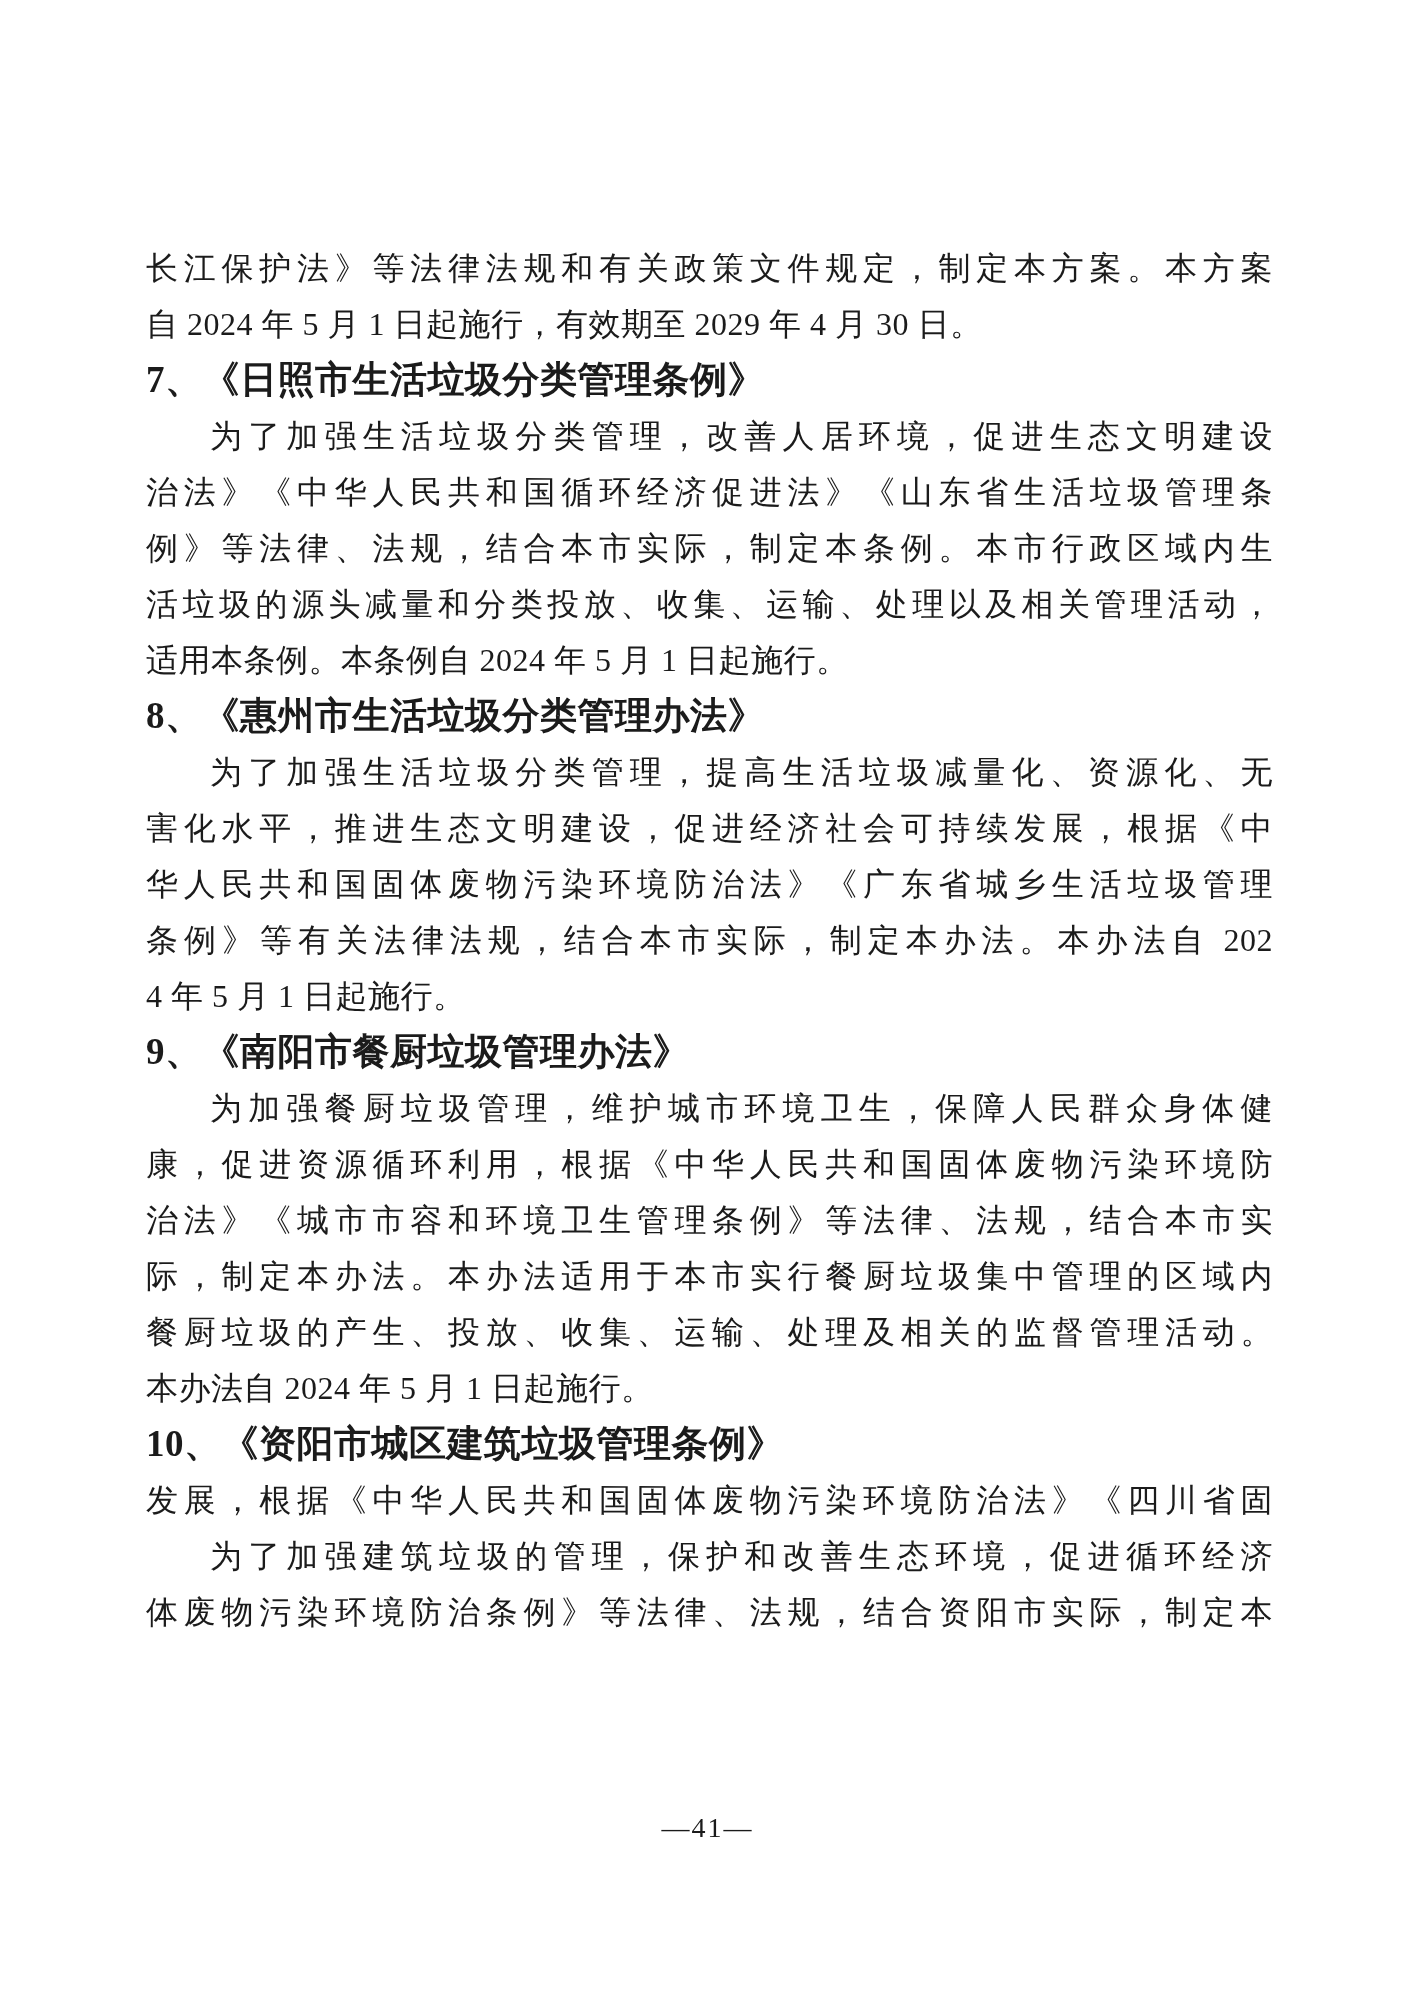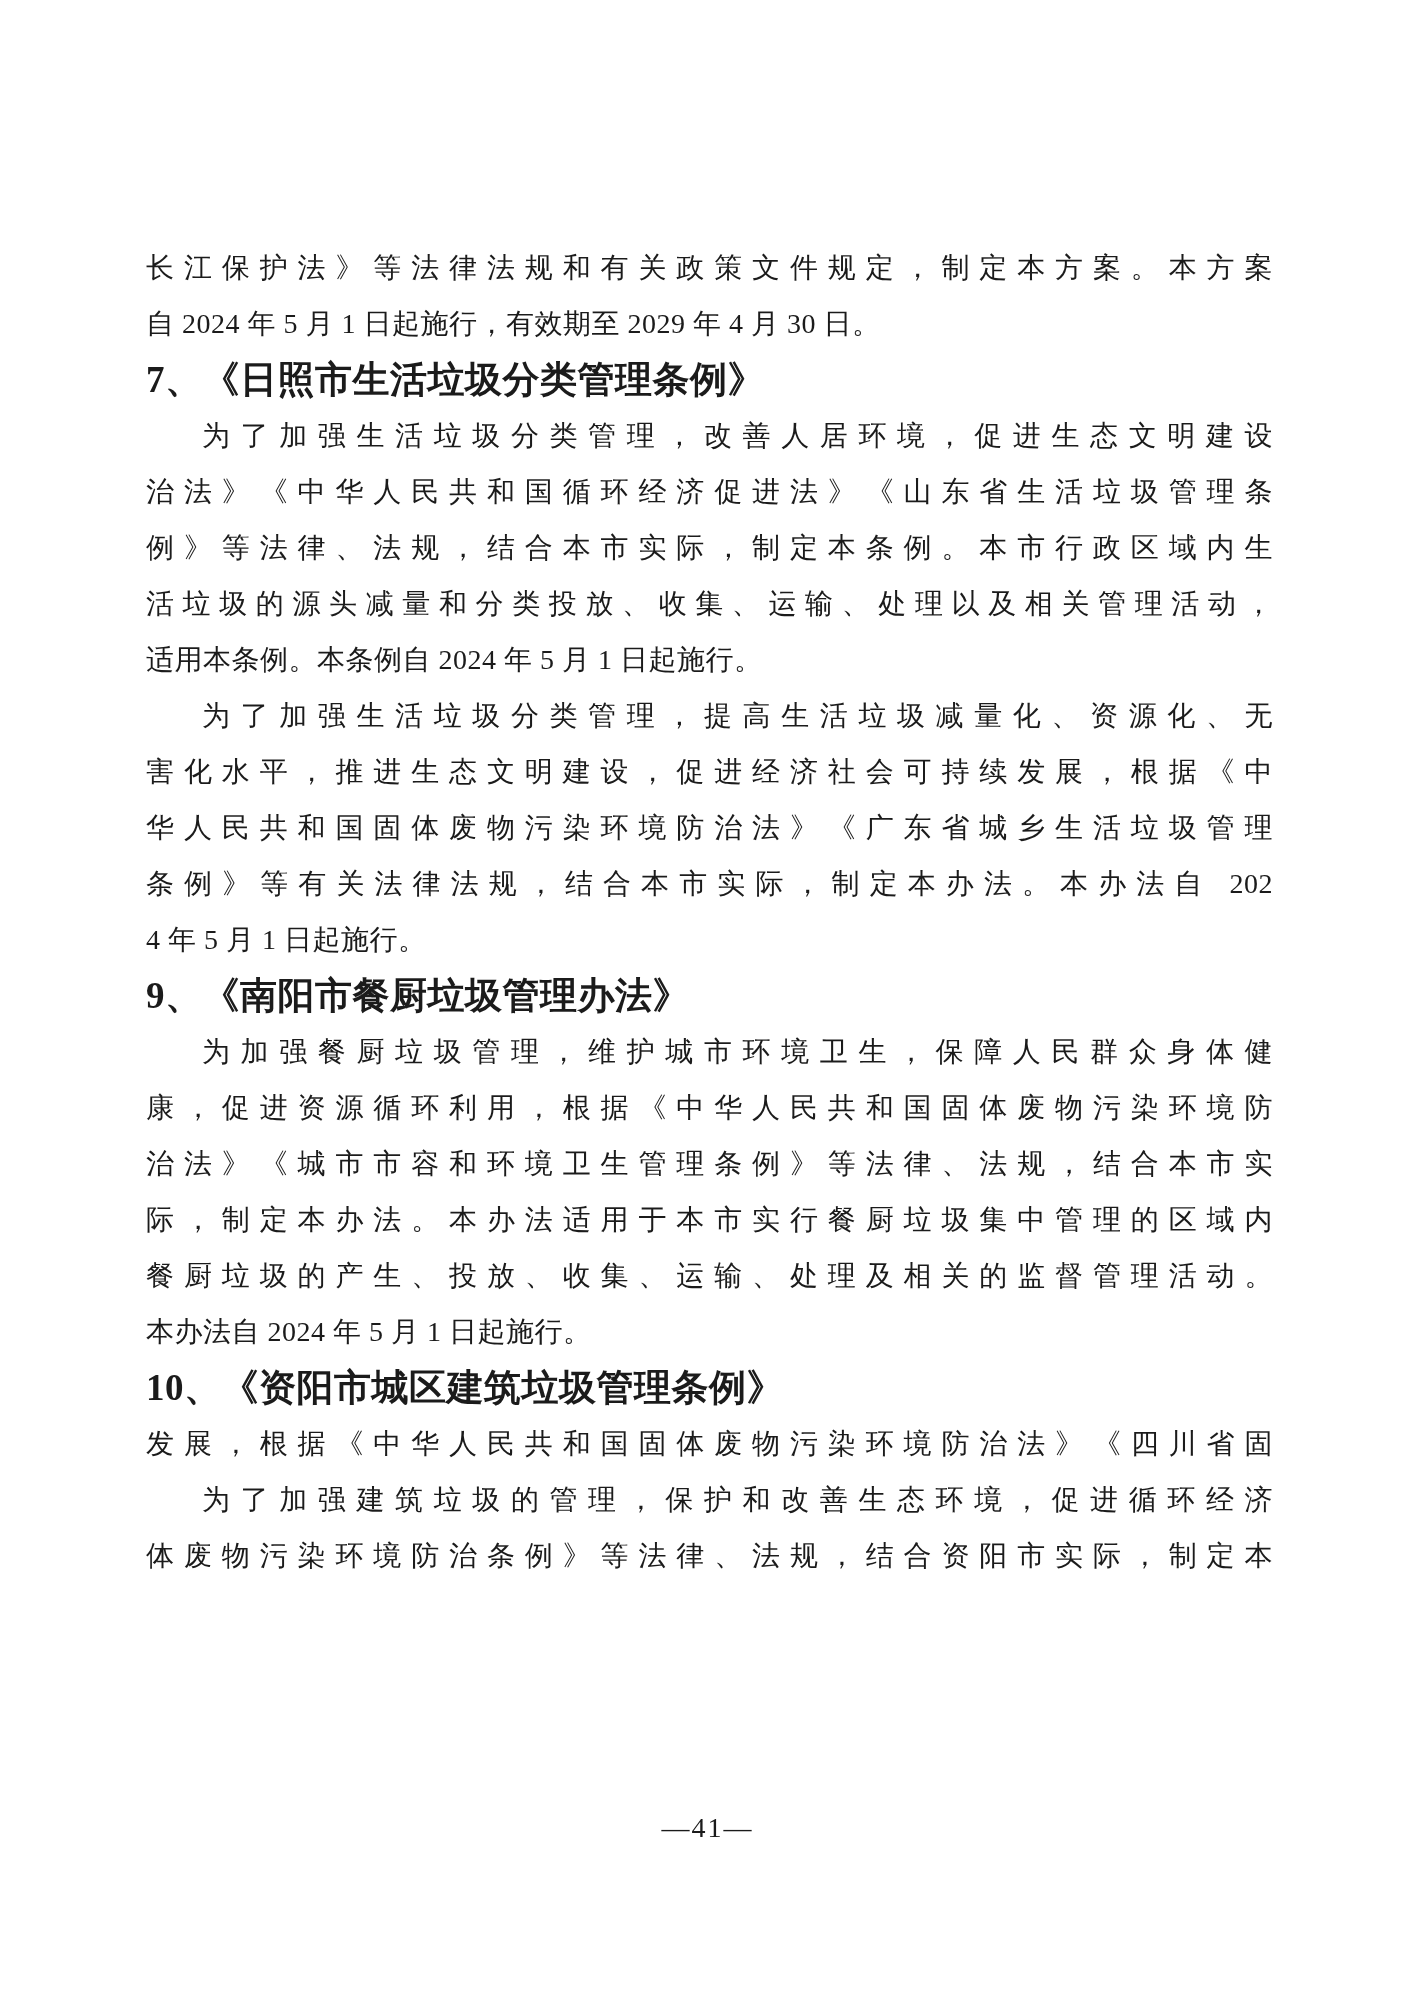--- a/index.html
+++ b/index.html
@@ -16,21 +16,21 @@
     color: #1b1b1b;
     overflow: hidden;
   }
   .content {
     position: absolute;
     left: 146px;
     top: 240px;
     width: 1127px;
   }
   .line {
-    font-size: 28px;
+    font-size: 32px;
     line-height: 56px;
     height: 56px;
     text-align: justify;
     text-align-last: justify;
     text-justify: inter-character;
     letter-spacing: 0.5px;
     white-space: normal;
   }
   .line.end {
     text-align: right;
@@ -62,20 +62,21 @@
 <div class="page">
   <div class="content">
     <div class="line">长江保护法》等法律法规和有关政策文件规定，制定本方案。本方案</div>
     <div class="line end">自 2024 年 5 月 1 日起施行，有效期至 2029 年 4 月 30 日。</div>
     <div class="line heading">7、《日照市生活垃圾分类管理条例》</div>
     <div class="line indent">为了加强生活垃圾分类管理，改善人居环境，促进生态文明建设</div>
     <div class="line">治法》《中华人民共和国循环经济促进法》《山东省生活垃圾管理条</div>
     <div class="line">例》等法律、法规，结合本市实际，制定本条例。本市行政区域内生</div>
     <div class="line">活垃圾的源头减量和分类投放、收集、运输、处理以及相关管理活动，</div>
     <div class="line end">适用本条例。本条例自 2024 年 5 月 1 日起施行。</div>
+    <div class="line heading">8、《惠州市生活垃圾分类管理办法》</div>
     <div class="line indent">为了加强生活垃圾分类管理，提高生活垃圾减量化、资源化、无</div>
     <div class="line">害化水平，推进生态文明建设，促进经济社会可持续发展，根据《中</div>
     <div class="line">华人民共和国固体废物污染环境防治法》《广东省城乡生活垃圾管理</div>
     <div class="line">条例》等有关法律法规，结合本市实际，制定本办法。本办法自 202</div>
     <div class="line end">4 年 5 月 1 日起施行。</div>
     <div class="line heading">9、《南阳市餐厨垃圾管理办法》</div>
     <div class="line indent">为加强餐厨垃圾管理，维护城市环境卫生，保障人民群众身体健</div>
     <div class="line">康，促进资源循环利用，根据《中华人民共和国固体废物污染环境防</div>
     <div class="line">治法》《城市市容和环境卫生管理条例》等法律、法规，结合本市实</div>
     <div class="line">际，制定本办法。本办法适用于本市实行餐厨垃圾集中管理的区域内</div>

